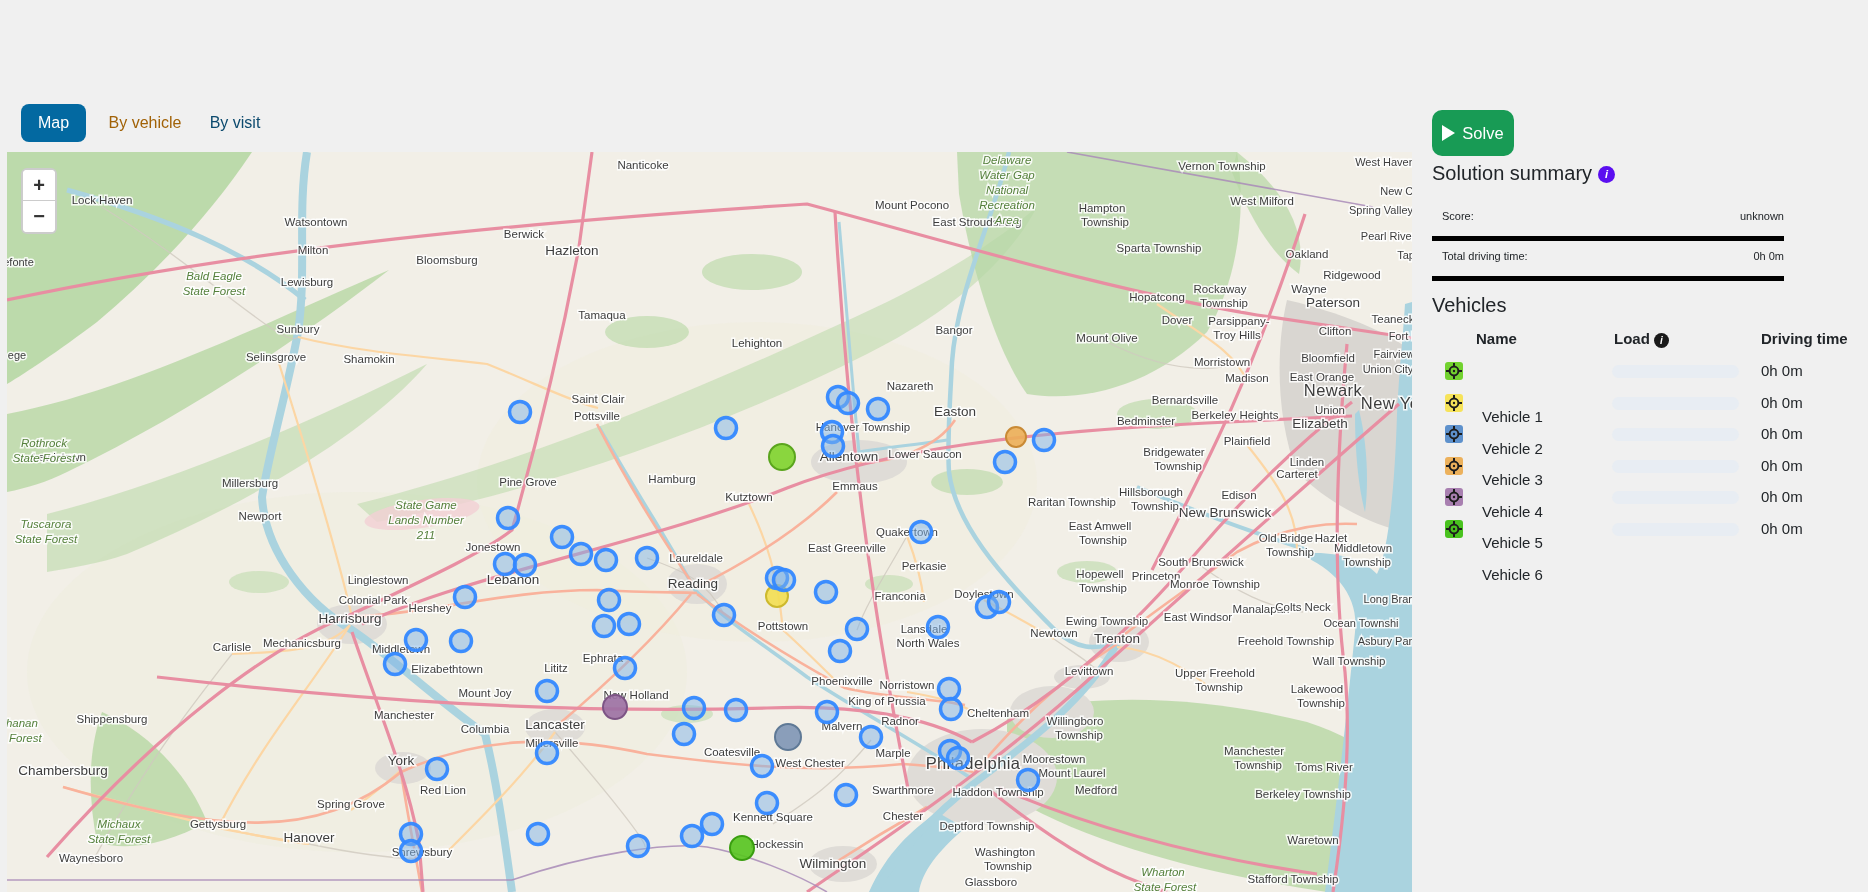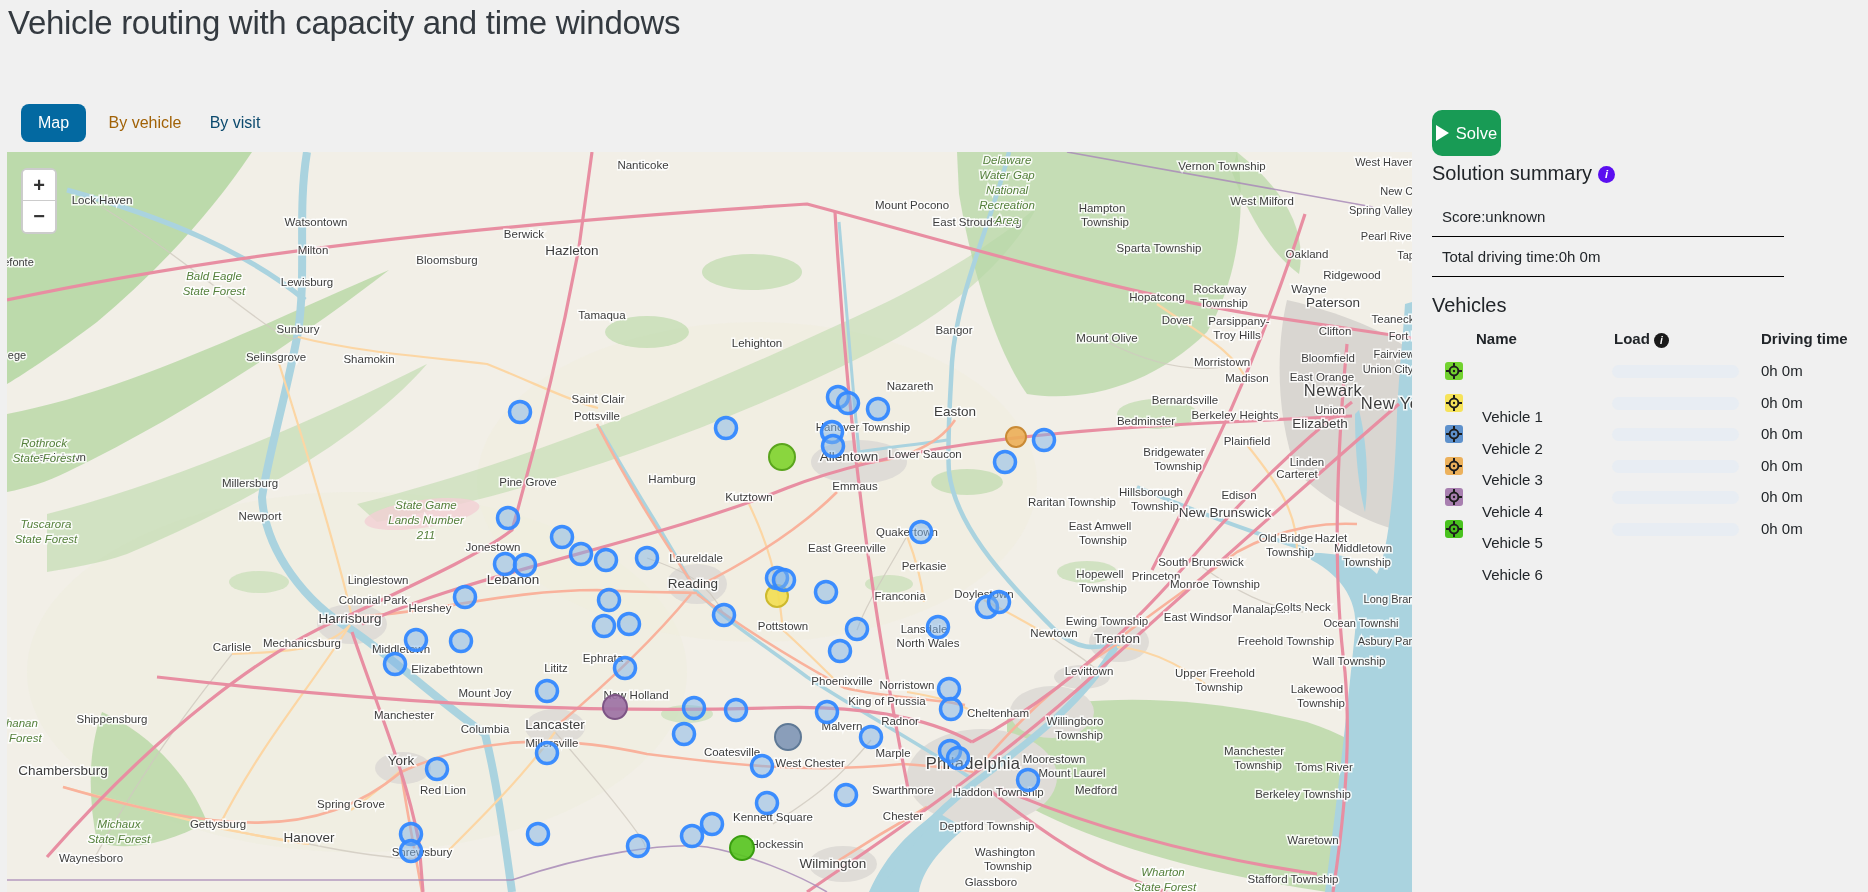--- a/index.html
+++ b/index.html
@@ -7,30 +7,30 @@
           font-family:"Liberation Sans",sans-serif;color:#212529;}
   
   #page-title{position:absolute;left:8px;top:4px;font-size:33px;font-weight:400;color:#343a40;letter-spacing:-.3px;}
   #page-subtitle{position:absolute;left:8px;top:54px;font-size:14.5px;color:#212529;}
   .tab{position:absolute;top:104px;height:38px;line-height:38px;font-size:16px;border-radius:8px;
        text-align:center;cursor:pointer;}
   #tab-map{left:21px;width:65px;background:#0369a1;color:#fff;}
   #tab-byvehicle{left:100px;width:90px;color:#a16207;}
   #tab-byvisit{left:200px;width:70px;color:#0c4a6e;}
   
-  #solve-btn{position:absolute;left:1432px;top:110px;width:69px;height:46px;background:#189b55;border:none;
+  #solve-btn{position:absolute;left:1432px;top:110px;width:82px;height:46px;background:#189b55;border:none;
              border-radius:10px;color:#fff;font-size:16.5px;font-family:inherit;cursor:pointer;
              display:flex;align-items:center;justify-content:center;gap:7px;}
   .play{width:0;height:0;border-top:8px solid transparent;border-bottom:8px solid transparent;border-left:13px solid #fff;}
   
   #summary-heading{position:absolute;left:1432px;top:162px;font-size:20px;color:#212529;}
   .info-badge{display:inline-block;width:17px;height:17px;border-radius:50%;background:#5b0ff0;color:#fff;
               font-size:11px;font-weight:bold;font-style:italic;text-align:center;line-height:17px;vertical-align:2px;margin-left:6px;cursor:pointer;}
-  .sum-row{position:absolute;left:1432px;width:352px;height:40px;border-bottom:1px solid #000000;
-           display:flex;align-items:center;font-size:15px;}
+  .sum-row{position:absolute;left:1432px;width:352px;height:40px;border-bottom:5px solid #000000;
+           display:flex;align-items:center;justify-content:space-between;font-size:11px;}
   .sum-row .lbl{padding-left:10px;}
   #row-score{top:196px;}
   #row-time{top:236px;}
   
   #vehicles-heading{position:absolute;left:1432px;top:294px;font-size:20px;color:#212529;}
   #veh-header{position:absolute;left:1432px;top:330px;width:420px;height:22px;font-size:15px;font-weight:bold;}
   #veh-header .h-name{position:absolute;left:44px;text-align:center;}
   #veh-header .h-load{position:absolute;left:182px;}
   #veh-header .h-time{position:absolute;left:329px;}
   .black-badge{display:inline-block;width:15px;height:15px;border-radius:50%;background:#1a1a1a;color:#fff;
@@ -52,21 +52,20 @@
   .ml.b{font-size:16.5px;letter-spacing:.4px;}
   .ml.g{fill:#55803c;font-style:italic;}
   .ml.s{font-size:11px;}
   .visit{fill:#7fb3e8;fill-opacity:.5;stroke:#3388ff;stroke-width:3.5;stroke-opacity:.95;cursor:pointer;}
 </style>
 </head>
 <body>
 
 <div id="canvas">
 
-  <div id="page-title">Vehicle routing with capacity and time windows</div>
 
   <div id="tab-map" class="tab">Map</div>
   <div id="tab-byvehicle" class="tab">By vehicle</div>
   <div id="tab-byvisit" class="tab">By visit</div>
 
   <button id="solve-btn">
     <span class="play"></span>
     <span>Solve</span>
   </button>
 

